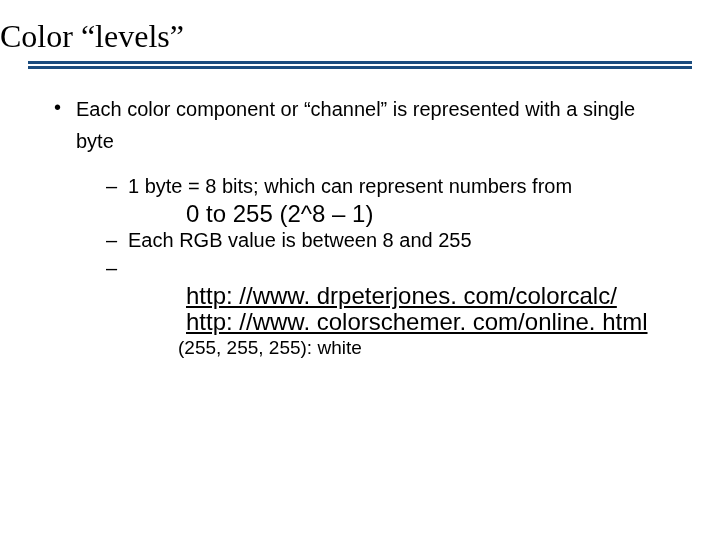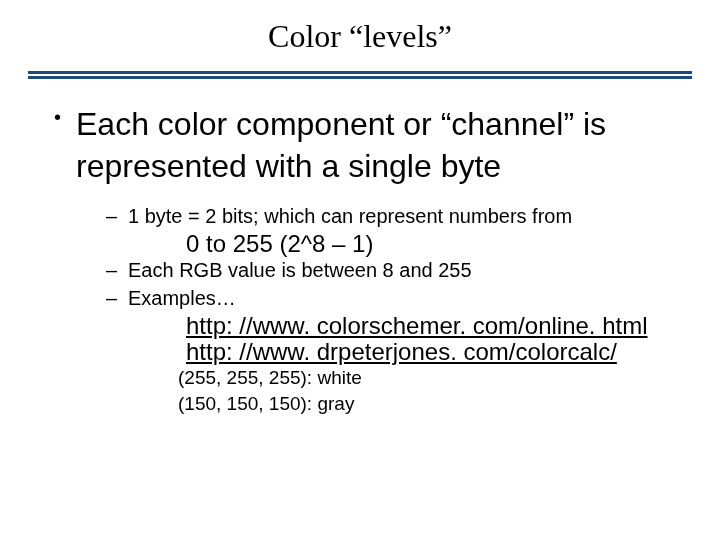--- a/index.html
+++ b/index.html
@@ -17,23 +17,23 @@
       overflow: hidden;
     }
     .slide {
       width: 100%;
       height: 100%;
       position: relative;
       padding-top: 18px;
     }
     .title {
       font-size: 32px;
-      text-align: center;
+      text-align: left;
       font-weight: normal;
-      margin-bottom: 16px;
+      margin-bottom: 6px;
     }
     .title-rule {
       margin: 0 28px;
       border-top: 3px solid #1a4b7e;
       border-bottom: 3px solid #1a4b7e;
       height: 8px;
     }
     .content {
       font-family: Arial, Helvetica, sans-serif;
       padding: 24px 48px 0 48px;
@@ -44,22 +44,22 @@
     }
     .bullet-l1 .dot {
       width: 28px;
       flex-shrink: 0;
       font-size: 20px;
       line-height: 28px;
       text-align: left;
       padding-left: 6px;
     }
     .bullet-l1 .text {
-      font-size: 32px;
-      line-height: 42px;
+      font-size: 20px;
+      line-height: 32px;
     }
     .sublist {
       padding-left: 58px;
       padding-top: 6px;
     }
     .bullet-l2 {
       display: flex;
       margin-bottom: 2px;
     }
     .bullet-l2 .dash {
@@ -99,40 +99,38 @@
 
     <div class="bullet-l1">
       <div class="dot">•</div>
       <div class="text">Each color component or “channel” is represented with a single byte</div>
     </div>
 
     <div class="sublist">
 
       <div class="bullet-l2">
         <div class="dash">–</div>
-        <div class="text">1 byte = 2 bits; which can represent numbers from</div>
+        <div class="text">1 byte = 8 bits; which can represent numbers from</div>
       </div>
       <div class="continuation">
         <div class="line">0 to 255 (2^8 – 1)</div>
       </div>
 
       <div class="bullet-l2">
         <div class="dash">–</div>
         <div class="text">Each RGB value is between 8 and 255</div>
       </div>
 
       <div class="bullet-l2">
         <div class="dash">–</div>
-        <div class="text">Examples…</div>
       </div>
 
       <div class="continuation">
+        <div class="line link">http: //www. drpeterjones. com/colorcalc/</div>
         <div class="line link">http: //www. colorschemer. com/online. html</div>
-        <div class="line link">http: //www. drpeterjones. com/colorcalc/</div>
       </div>
 
       <div class="ex-line">(255, 255, 255): white</div>
-      <div class="ex-line">(150, 150, 150): gray</div>
 
     </div>
 
   </div>
 </div>
 
 </body></html>

